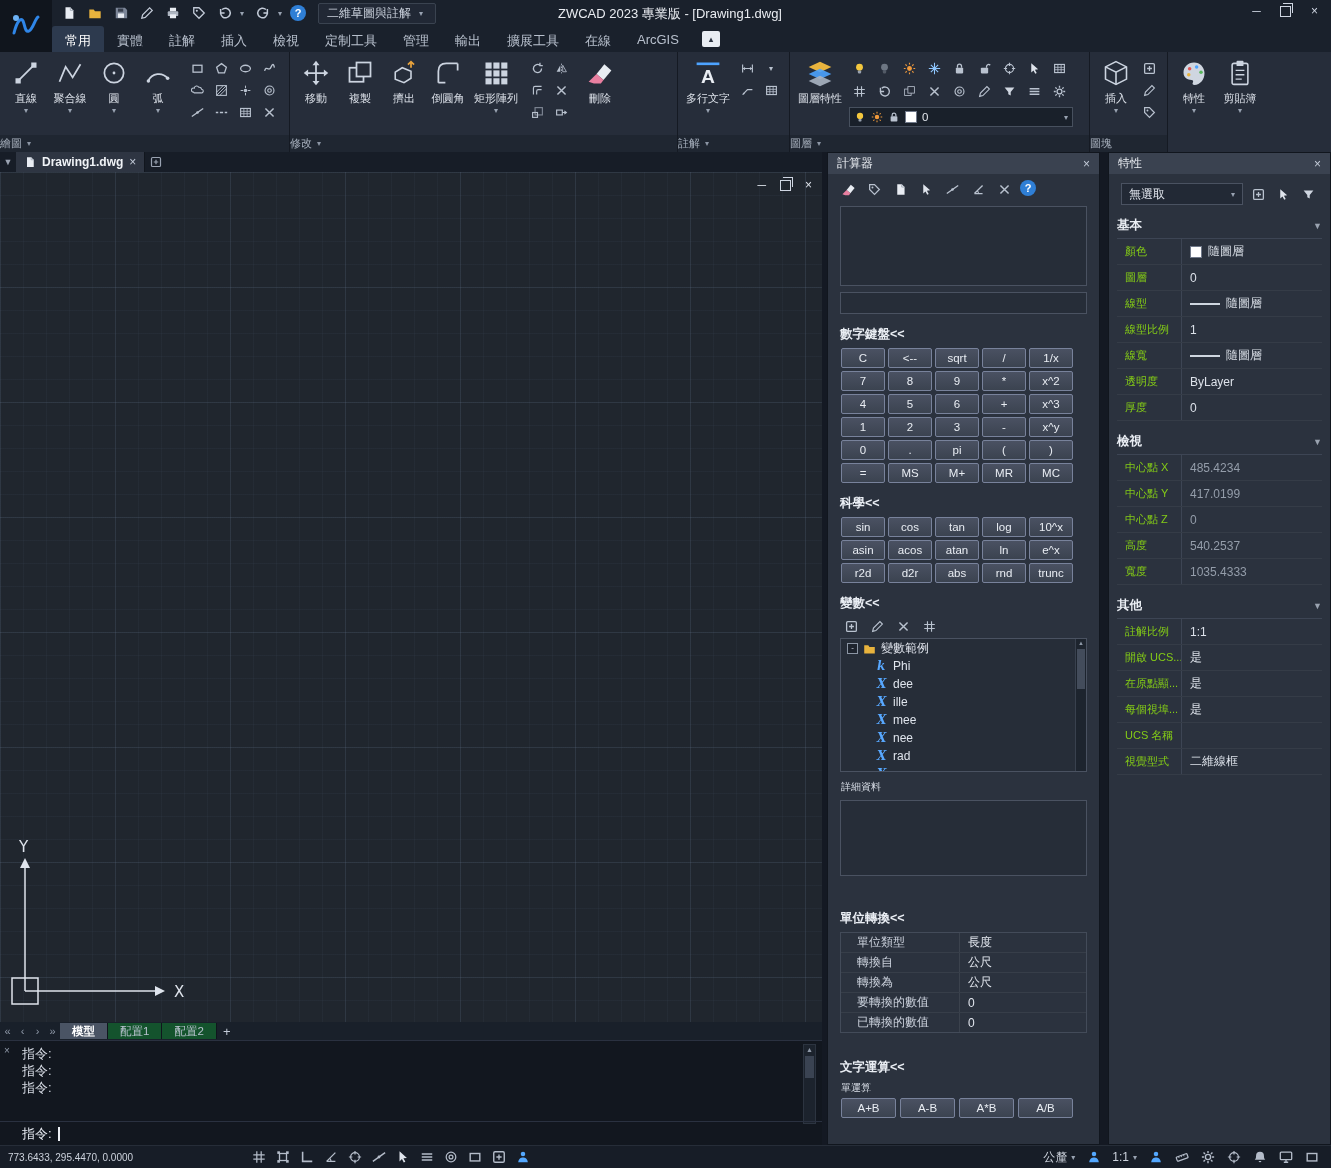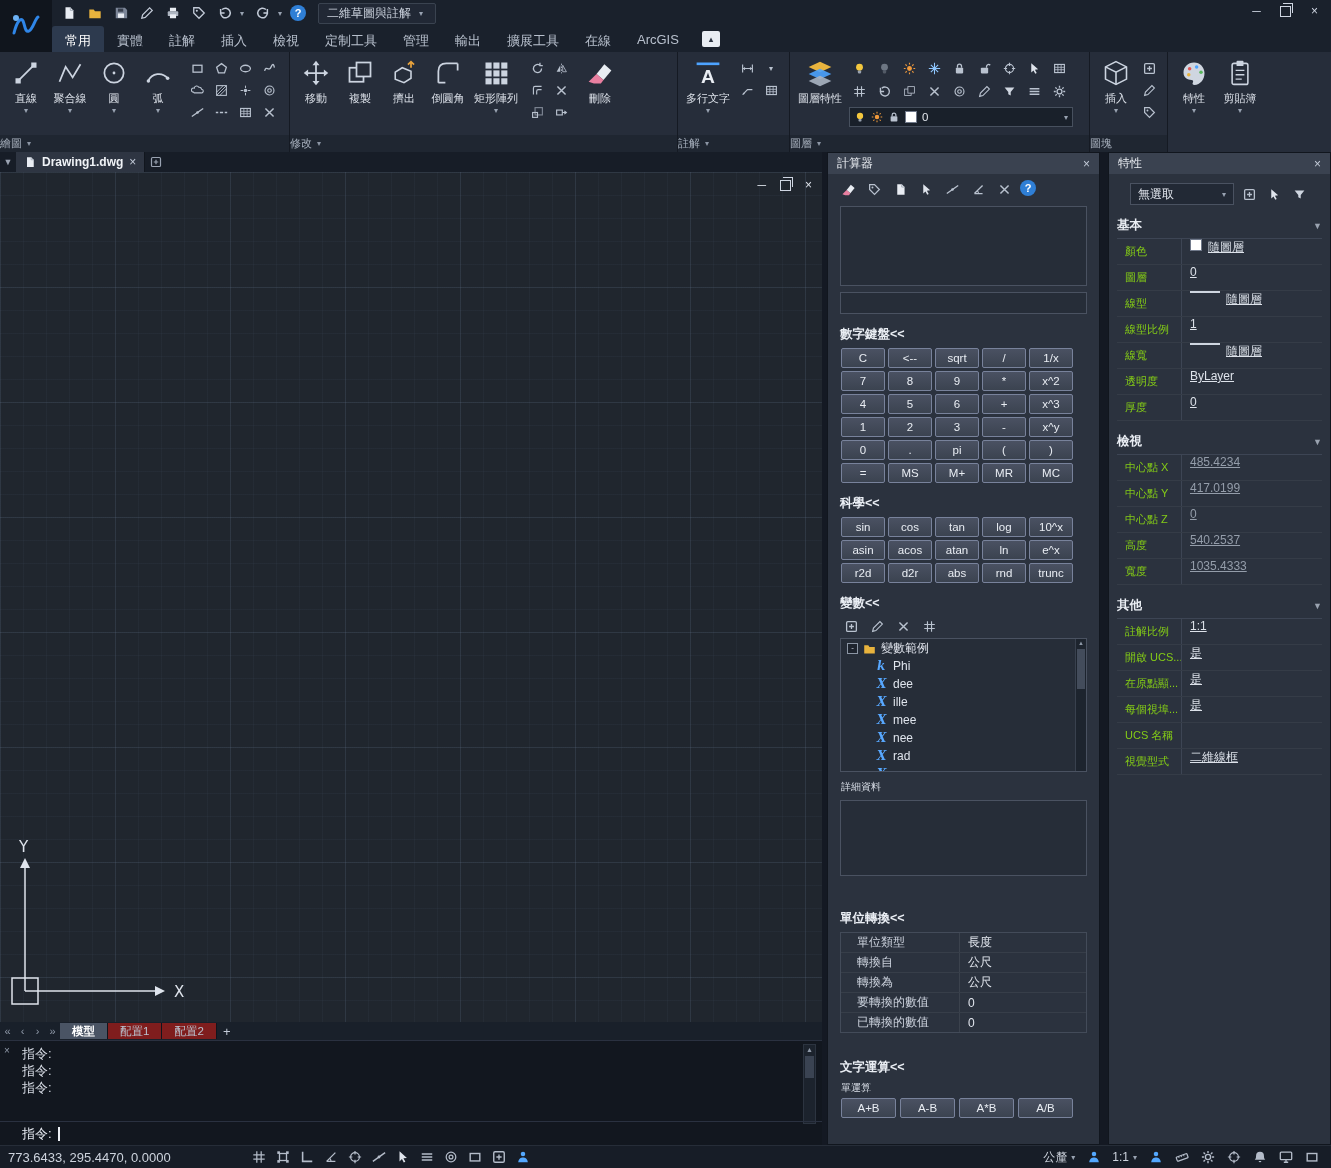--- a/index.html
+++ b/index.html
@@ -57,35 +57,35 @@
       linear-gradient(90deg,rgba(140,160,190,0.10) 1px,transparent 1px),
       linear-gradient(rgba(130,150,180,0.05) 1px,transparent 1px),
       linear-gradient(90deg,rgba(130,150,180,0.05) 1px,transparent 1px);
     background-size:115px 115px,115px 115px,23px 23px,23px 23px;}
   .docctl{position:absolute;right:10px;top:6px;display:flex;gap:14px;align-items:center;color:#dfe4ec;}
   .docctl .c{font-size:12px;}
   .ucs{position:absolute;left:6px;bottom:4px;}
   
   .laytabs{position:absolute;left:0;top:1022px;width:822px;height:18px;background:#19202a;display:flex;align-items:center;font-size:11.5px;}
   .lnav{width:15px;text-align:center;color:#8f99a8;font-size:11px;}
-  .ltab{padding:0 12px;background:#7f1d1d;color:#b9c2cf;height:16px;display:flex;align-items:center;border-right:1px solid #10151d;}
+  .ltab{padding:0 12px;background:#14532d;color:#b9c2cf;height:16px;display:flex;align-items:center;border-right:1px solid #10151d;}
   .ltab.active{background:#4a5464;color:#fff;font-weight:bold;}
   .ladd{width:20px;text-align:center;color:#c3cbd8;font-size:13px;}
   
   .cmd{position:absolute;left:0;top:1040px;width:822px;height:105px;background:#12171f;border-top:1px solid #2a3140;}
   .cmdclose{position:absolute;left:4px;top:4px;color:#8f99a8;font-size:10px;}
   .chist{position:absolute;left:22px;top:4px;font-size:13px;line-height:17px;color:#d6dbe4;}
   .cscroll{position:absolute;right:6px;top:3px;width:11px;height:78px;background:#1c232d;border:1px solid #2c3440;}
   .cscroll .arr{height:10px;text-align:center;font-size:7px;color:#8f99a8;line-height:10px;}
   .cthumb{margin:1px;height:22px;background:#3a4352;}
   .cprompt{position:absolute;left:0;right:0;bottom:0;height:24px;border-top:1px solid #2a3140;display:flex;align-items:center;padding-left:22px;font-size:13px;color:#e6eaf1;}
   .caret{width:2px;height:14px;background:#eef1f6;margin-left:6px;}
   
   .statusbar{position:absolute;left:0;top:1145px;width:1331px;height:23px;background:#171d27;border-top:1px solid #262d38;display:flex;align-items:center;padding:0 8px;box-sizing:border-box;gap:1px;}
-  .coords{width:238px;font-size:13px;color:#cdd3dd;}
+  .coords{width:238px;font-size:10px;color:#cdd3dd;}
   .sic{width:23px;height:19px;display:flex;align-items:center;justify-content:center;color:#b4bcc9;}
   .sic svg{width:14px;height:14px;}
   .sic.blue{color:#54a8ff;}
   .sright{margin-left:auto;display:flex;align-items:center;gap:3px;}
   .stext{font-size:12px;color:#cdd3dd;display:flex;align-items:center;gap:4px;padding:0 4px;}
   .stext .dd{font-size:8px;color:#98a2b1;}
   
   .palette{position:absolute;top:152px;height:993px;background:#2b323e;border:1px solid #11161e;box-sizing:border-box;}
   .pal-title{height:21px;background:#3a4250;display:flex;align-items:center;padding:0 9px;font-size:12px;color:#eaedf2;}
   .pal-close{margin-left:auto;color:#c3cbd8;font-size:12px;}
@@ -106,29 +106,29 @@
   .tthumb{margin:1px;height:40px;background:#434c5b;}
   .minihdr{font-size:10px;color:#d9dee7;margin:8px 0 3px 13px;}
   .utab{margin:3px 12px 0;border:1px solid #434b59;}
   .urow{display:grid;grid-template-columns:118px 1fr;height:19px;align-items:center;border-bottom:1px solid rgba(255,255,255,0.06);font-size:12px;}
   .urow:last-child{border-bottom:none;}
   .ukey{padding-left:16px;color:#cdd3de;}
   .uval{padding-left:8px;color:#e2e6ee;border-left:1px solid rgba(255,255,255,0.08);height:100%;display:flex;align-items:center;}
   .ops{display:flex;gap:4px;margin:3px 0 0 13px;}
   .ops .ckey{width:55px;}
   
-  .pselrow{display:flex;gap:5px;margin:9px 21px 2px;align-items:center;}
+  .pselrow{display:flex;gap:5px;margin:9px 12px 2px;align-items:center;}
   .pselect{flex:1;height:20px;background:#222935;border:1px solid #4a5261;display:flex;align-items:center;padding:0 7px;font-size:12px;color:#e2e6ee;}
   .pselect .dd{margin-left:auto;font-size:8px;color:#98a2b1;}
   .pshead{display:flex;align-items:center;margin:12px 8px 0;color:#eaeef4;font-weight:bold;font-size:12.5px;border-bottom:1px solid #3d4554;padding-bottom:4px;}
   .pshead .dd{margin-left:auto;font-size:9px;color:#9aa3b0;}
   .prows{margin:0 8px;}
   .prow{display:grid;grid-template-columns:64px 1fr;height:25px;align-items:center;border-bottom:1px solid rgba(255,255,255,0.05);}
   .plab{padding-left:8px;color:#84cc16;font-size:11px;white-space:nowrap;}
-  .pval{padding-left:8px;border-left:1px solid #3d4554;font-size:12px;color:#dde2ea;height:100%;display:flex;gap:6px;text-decoration:underline;}
+  .pval{padding-left:8px;border-left:1px solid #3d4554;font-size:12px;color:#dde2ea;height:100%;display:flex;align-items:center;gap:6px;}
   .pval.ro{color:#949daa;}
   .lineswatch{width:30px;height:2px;background:#cfd6e0;display:inline-block;}
 </style>
 </head>
 <body>
 
 <svg width="0" height="0" style="position:absolute">
 <defs>
 <symbol id="i-line" viewBox="0 0 32 32">
         <path d="M7 25L25 7" stroke="currentColor" stroke-width="2" fill="none"></path>
@@ -441,20 +441,21 @@
           <use href="#i-redo"></use>
         </svg>
       </div>
     <span class="qdd">▾</span>
     <div class="helpbtn">?</div>
     <div class="wscombo">
       <span>二維草圖與註解</span>
       <span class="qdd">▾</span>
     </div>
   </div>
+  <div class="wintitle">ZWCAD 2023 專業版 - [Drawing1.dwg]</div>
   <div class="winbtns">
     <div class="wb">─</div>
     <div class="wb">
         <span class="glyph-restore"></span>
       </div>
     <div class="wb">×</div>
   </div>
 
   <div class="tabsbar">
     <div class="rtab active">常用</div>

